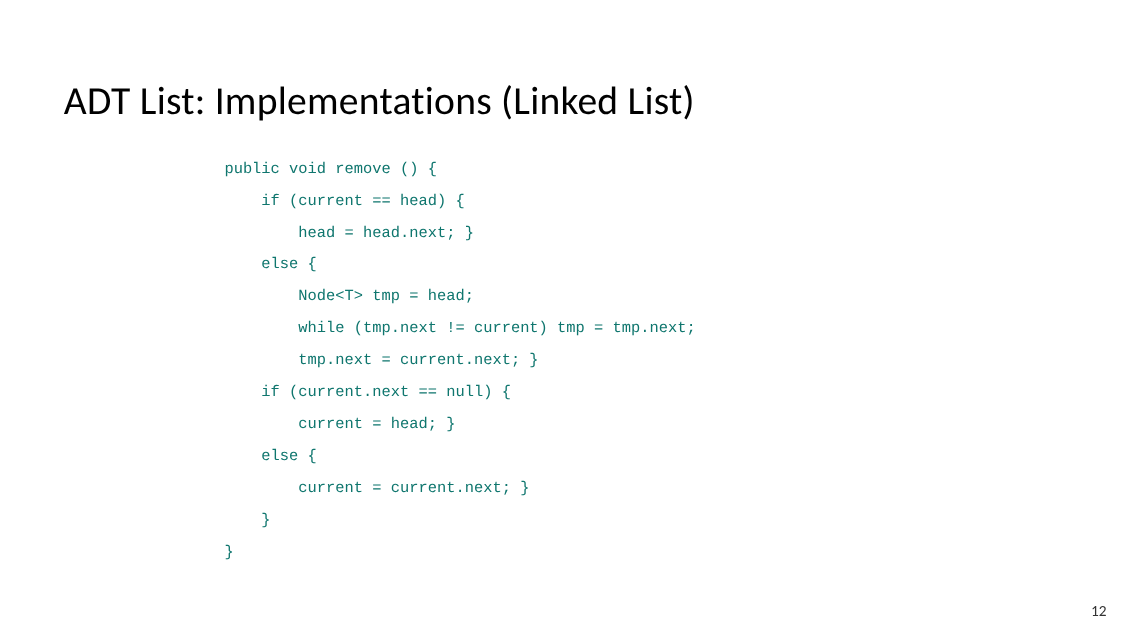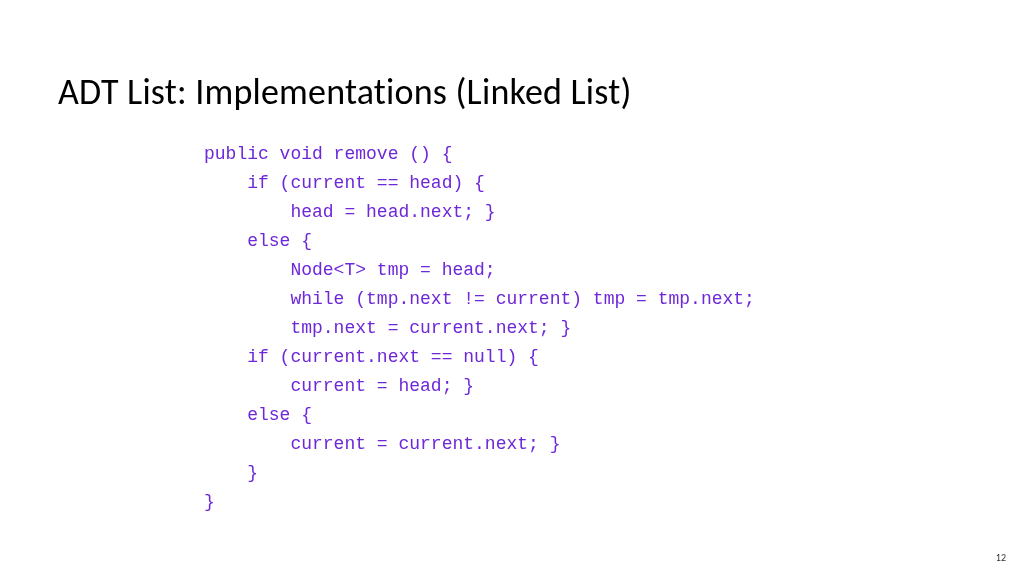--- a/index.html
+++ b/index.html
@@ -22,30 +22,30 @@
       left: 58px;
       font-size: 36px;
       font-weight: 400;
       letter-spacing: 0.2px;
     }
     .code-block {
       position: absolute;
       top: 140px;
       left: 204px;
       font-family: "Courier New", Courier, monospace;
-      font-size: 18px;
+      font-size: 14px;
       line-height: 29px;
       white-space: pre;
-      color: #6d28d9;
+      color: #0f766e;
     }
     .page-number {
       position: absolute;
       bottom: 12px;
       right: 18px;
-      font-size: 10px;
+      font-size: 14px;
       color: #333333;
     }
   </style>
 </head>
 <body>
 
 <div class="slide-title">ADT List: Implementations (Linked List)</div>
 <div class="code-block">public void remove () {
     if (current == head) {
         head = head.next; }

